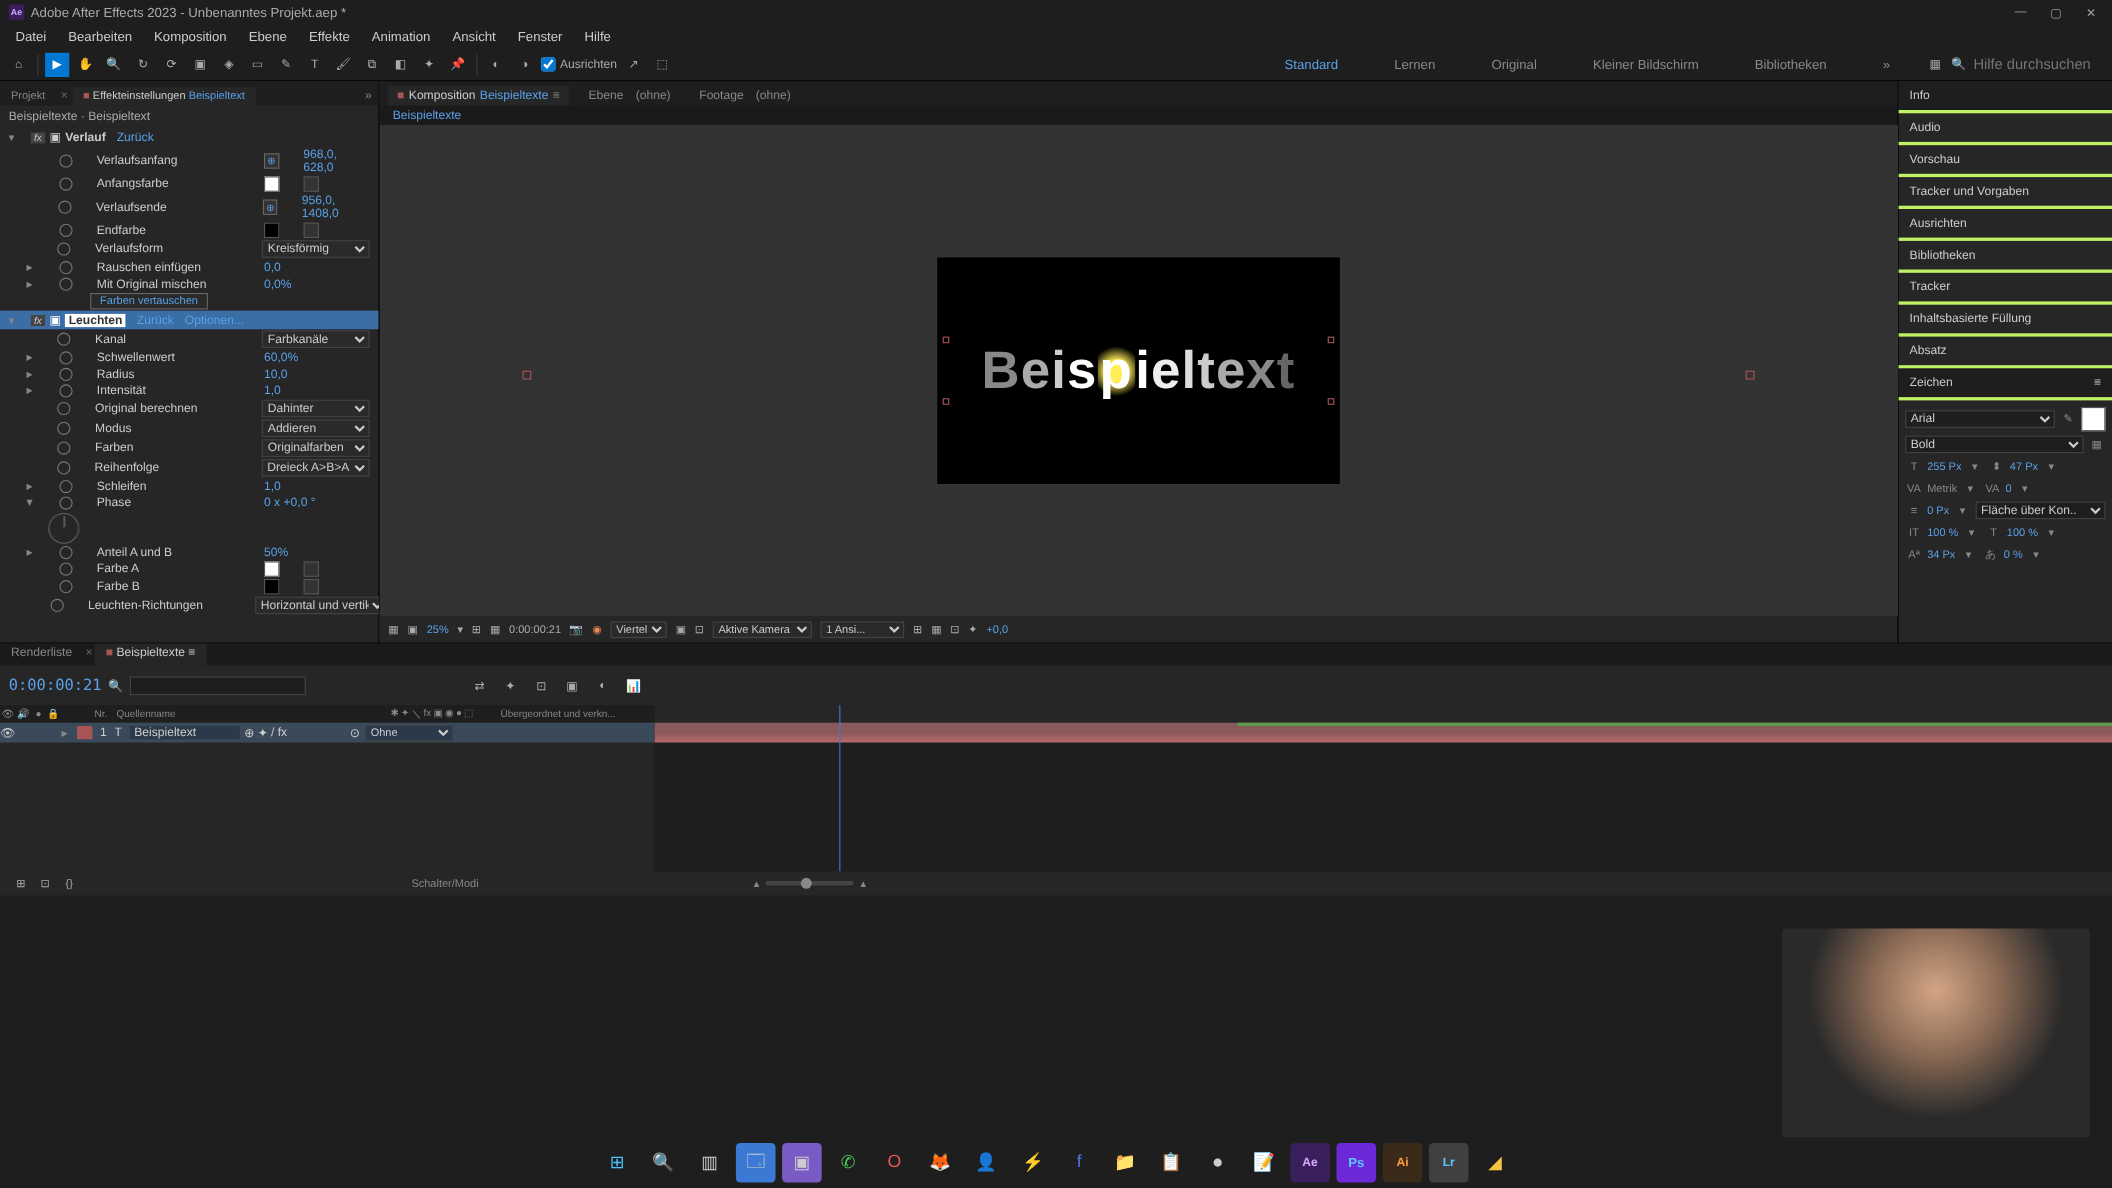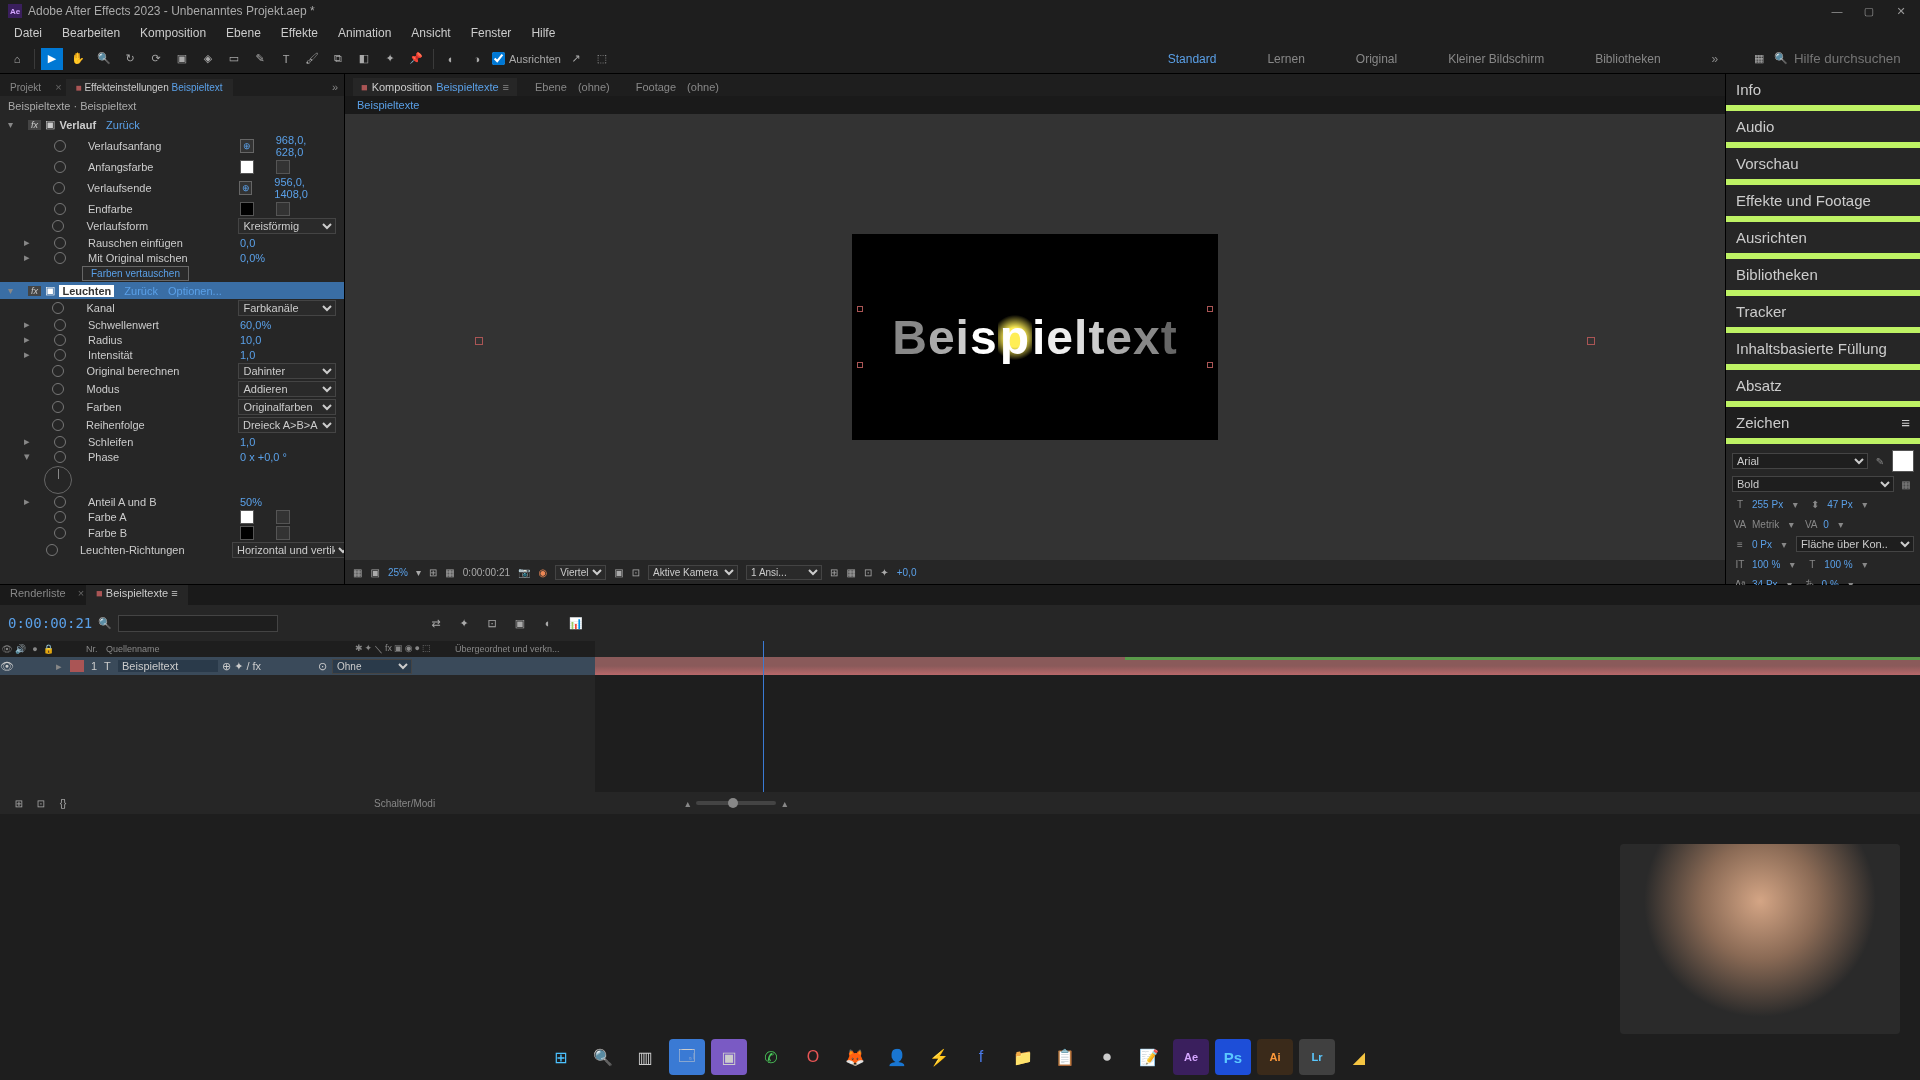--- a/index.html
+++ b/index.html
@@ -66,21 +66,21 @@
 .canvas-area { flex: 1; display: flex; align-items: center; justify-content: center; background: #333; position: relative; }
 .canvas { width: 366px; height: 206px; background: #000; position: relative; display: flex; align-items: center; justify-content: center; }
 .sample-text { font-size: 48px; font-weight: bold; font-family: Arial; letter-spacing: 1px; }
 .sample-text span { display: inline-block; }
 .viewer-footer { height: 24px; background: #262626; display: flex; align-items: center; gap: 8px; padding: 0 8px; font-size: 10px; color: #aaa; }
 .viewer-footer .zoom { color: #5aa0e8; cursor: pointer; }
 .viewer-footer select { background: #2a2a2a; color: #ccc; border: 1px solid #444; font-size: 10px; }
 
 
 .right-panel { width: 195px; background: #262626; border-left: 1px solid #000; display: flex; flex-direction: column; }
-.rp-item { padding: 7px 10px; border-bottom: 6px solid #bef264; font-size: 15px; color: #ccc; cursor: pointer; }
+.rp-item { padding: 7px 10px; border-bottom: 3px solid #bef264; font-size: 11px; color: #ccc; cursor: pointer; }
 .rp-item.header { background: #1e1e1e; }
 .zeichen-panel { padding: 6px; }
 .zeichen-row { display: flex; align-items: center; gap: 4px; margin-bottom: 4px; }
 .zeichen-row select, .zeichen-row input { background: #1e1e1e; color: #ccc; border: 1px solid #444; font-size: 11px; flex: 1; }
 .char-val { color: #5aa0e8; cursor: pointer; font-size: 10px; }
 .char-icon { width: 16px; height: 16px; display: flex; align-items: center; justify-content: center; color: #888; font-size: 10px; }
 .color-sw { width: 22px; height: 22px; background: #fff; border: 1px solid #555; cursor: pointer; }
 
 
 .timeline-area { height: 230px; background: #1e1e1e; border-top: 1px solid #000; display: flex; flex-direction: column; }
@@ -408,21 +408,21 @@
       <span>⊡</span>
       <span>✦</span>
       <span class="zoom">+0,0</span>
     </div>
   </div>
 
   <div class="right-panel">
     <div class="rp-item header">Info</div>
     <div class="rp-item">Audio</div>
     <div class="rp-item">Vorschau</div>
-    <div class="rp-item">Effekte und Footage</div>
+    <div class="rp-item">Tracker und Vorgaben</div>
     <div class="rp-item">Ausrichten</div>
     <div class="rp-item">Bibliotheken</div>
     <div class="rp-item">Tracker</div>
     <div class="rp-item">Inhaltsbasierte Füllung</div>
     <div class="rp-item">Absatz</div>
     <div class="rp-item header" style="display:flex;justify-content:space-between;">
       <span>Zeichen</span>
       <span>≡</span>
     </div>
     <div class="zeichen-panel">
@@ -573,17 +573,17 @@
   <span class="task-icon" style="color:#e85555;">O</span>
   <span class="task-icon" style="color:#ff8a3a;">🦊</span>
   <span class="task-icon">👤</span>
   <span class="task-icon" style="color:#ff5aaa;">⚡</span>
   <span class="task-icon" style="color:#4a7ae8;">f</span>
   <span class="task-icon" style="color:#f5c542;">📁</span>
   <span class="task-icon" style="color:#f5a542;">📋</span>
   <span class="task-icon">⏺</span>
   <span class="task-icon" style="color:#5aaae8;">📝</span>
   <span class="task-icon" style="background:#3a1f5d;color:#d4a6ff;font-size:11px;font-weight:bold;">Ae</span>
-  <span class="task-icon" style="background:#1d4ed8;color:#5ac8ff;font-size:15px;font-weight:bold;">Ps</span>
+  <span class="task-icon" style="background:#6d28d9;color:#5ac8ff;font-size:12px;font-weight:bold;">Ps</span>
   <span class="task-icon" style="background:#3a2a1a;color:#ff9a3a;font-size:11px;font-weight:bold;">Ai</span>
   <span class="task-icon" style="background:#404040;color:#5ac8ff;font-size:11px;font-weight:bold;">Lr</span>
   <span class="task-icon" style="color:#f5c542;">◢</span>
 </div>
 
 </body></html>

